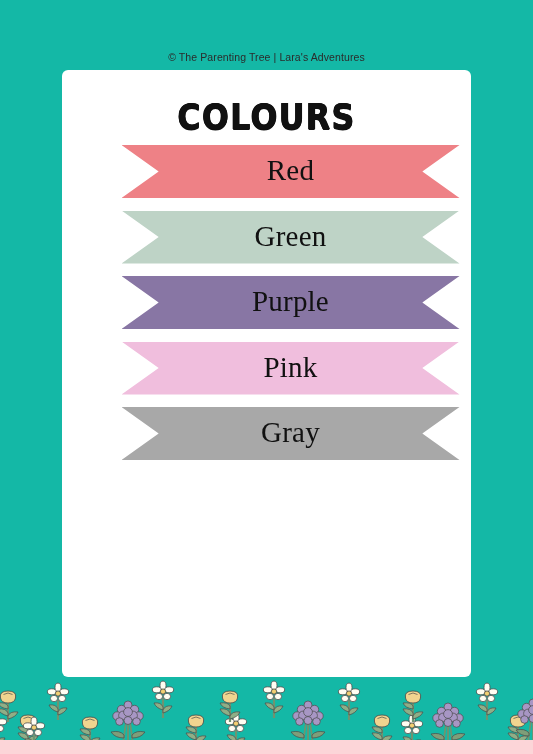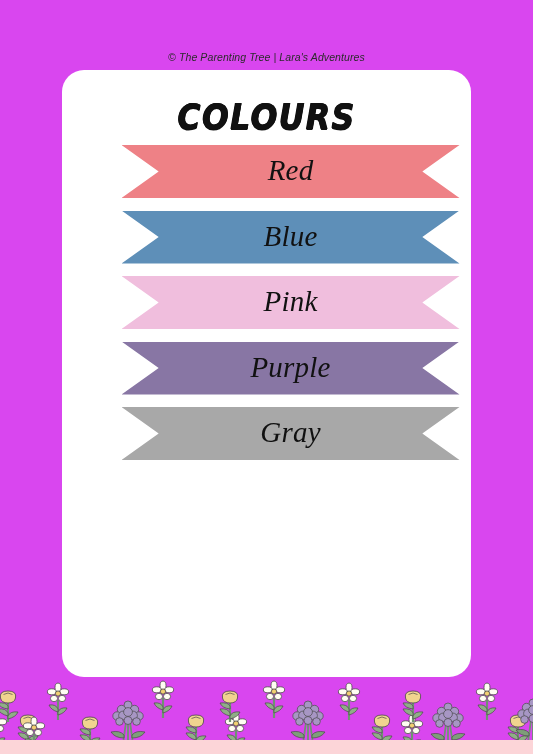--- a/index.html
+++ b/index.html
@@ -6,41 +6,40 @@
   html,body { width:533px; height:754px; }
   body {
     font-family:"Liberation Serif", serif;
     background:#fcd5d8;
     position:relative;
     overflow:hidden;
   }
   #page {
     position:absolute; inset:0;
     width:533px; height:740px;
-    background:#d946ef;
-    font-style:italic;
+    background:#14b8a6;
   }
   
   #credit {
     position:absolute;
     top:51px; left:0; right:0;
     text-align:center;
     font-family:"Liberation Sans", sans-serif;
     font-size:10.5px;
     color:#2b2b2b;
     letter-spacing:0.1px;
     z-index:6;
   }
   
   #card {
     position:absolute;
     left:62px; top:70px;
     width:409px; height:607px;
     background:#ffffff;
-    border-radius:22px;
+    border-radius:6px;
     z-index:2;
   }
   
   #title {
     position:absolute;
     top:26px; left:0; right:0;
     text-align:center;
     font-family:"DejaVu Sans", sans-serif;
     font-weight:bold;
     font-size:36px;
@@ -94,30 +93,30 @@
   <div id="credit">© The Parenting Tree | Lara's Adventures</div>
 
   <div id="card">
     <div id="title">COLOURS</div>
     <div id="ribbons">
         <div class="ribbon-row">
           <div class="ribbon-shape notched" style="background: rgb(238, 129, 134);"></div>
           <div class="ribbon-label">Red</div>
         </div>
         <div class="ribbon-row">
-          <div class="ribbon-shape notched" style="background: rgb(94, 143, 184);"></div>
-          <div class="ribbon-label">Blue</div>
+          <div class="ribbon-shape notched" style="background: rgb(190, 211, 198);"></div>
+          <div class="ribbon-label">Green</div>
+        </div>
+        <div class="ribbon-row">
+          <div class="ribbon-shape notched" style="background: rgb(136, 118, 164);"></div>
+          <div class="ribbon-label">Purple</div>
         </div>
         <div class="ribbon-row">
           <div class="ribbon-shape notched" style="background: rgb(240, 190, 221);"></div>
           <div class="ribbon-label">Pink</div>
-        </div>
-        <div class="ribbon-row">
-          <div class="ribbon-shape notched" style="background: rgb(136, 118, 164);"></div>
-          <div class="ribbon-label">Purple</div>
         </div>
         <div class="ribbon-row">
           <div class="ribbon-shape notched" style="background: rgb(168, 168, 168);"></div>
           <div class="ribbon-label">Gray</div>
         </div>
       </div>
   </div>
 
   <svg id="floral" viewBox="0 0 533 86" preserveAspectRatio="none" xmlns="http://www.w3.org/2000/svg">
     <defs>

